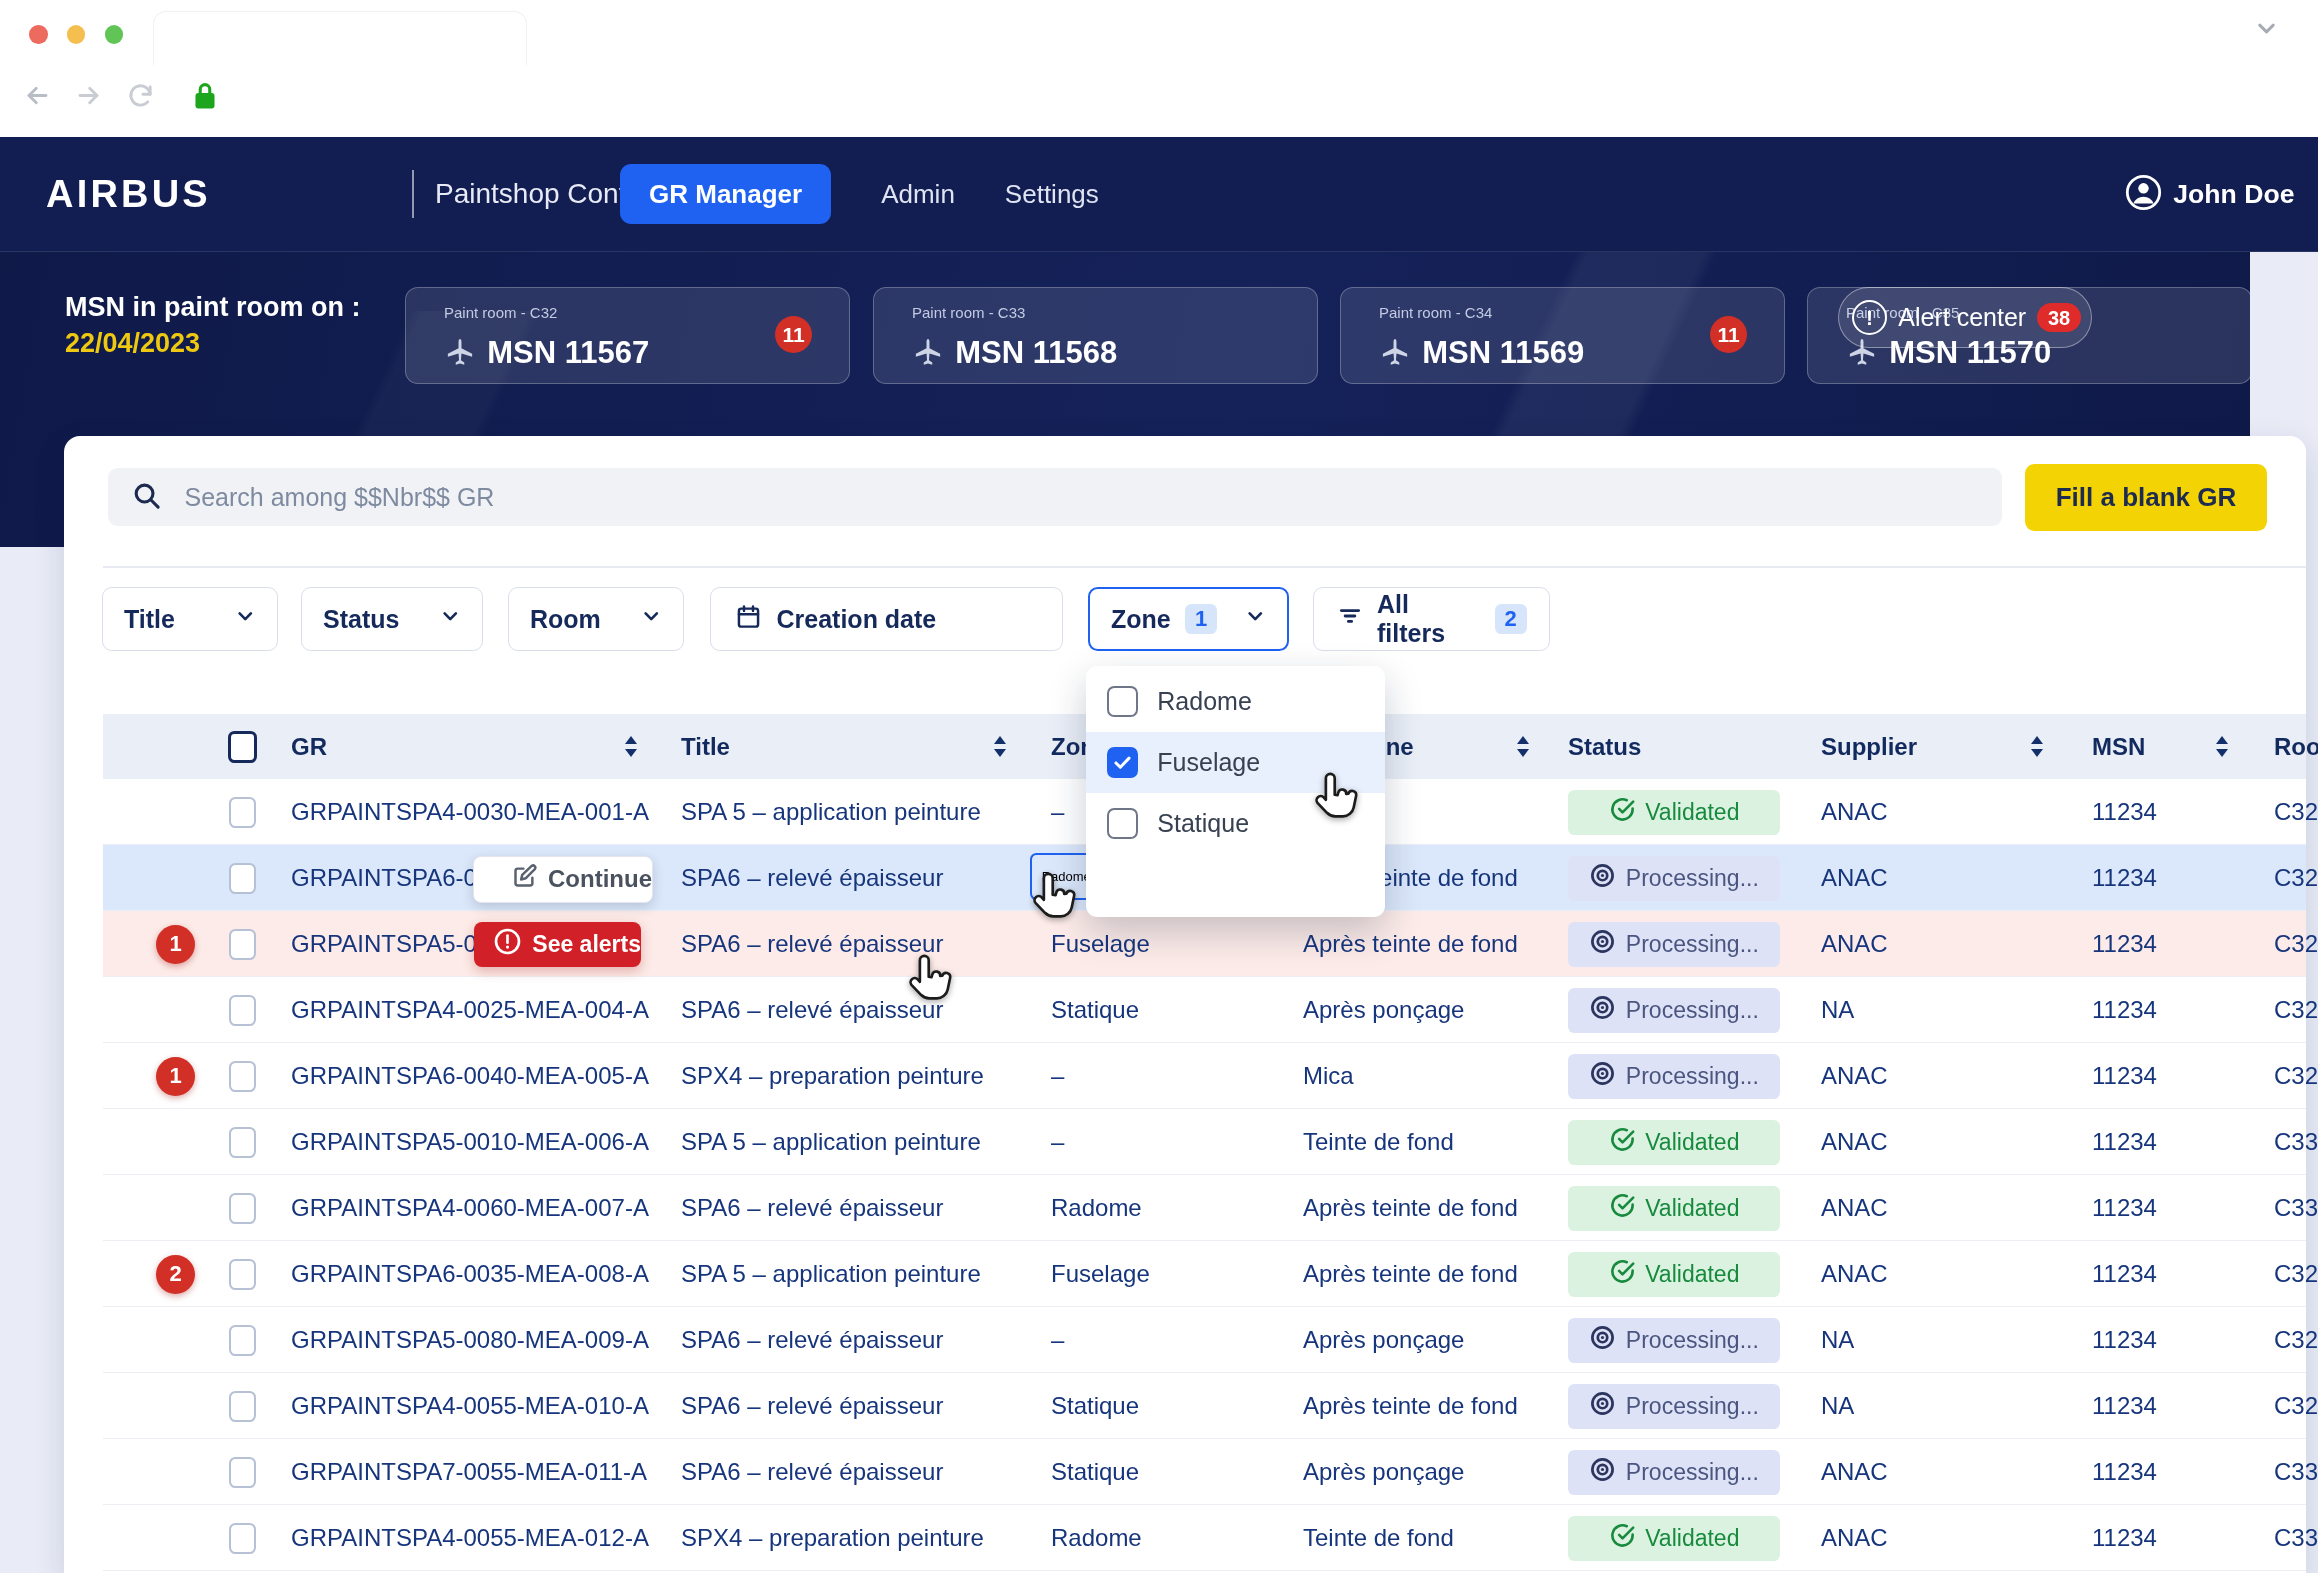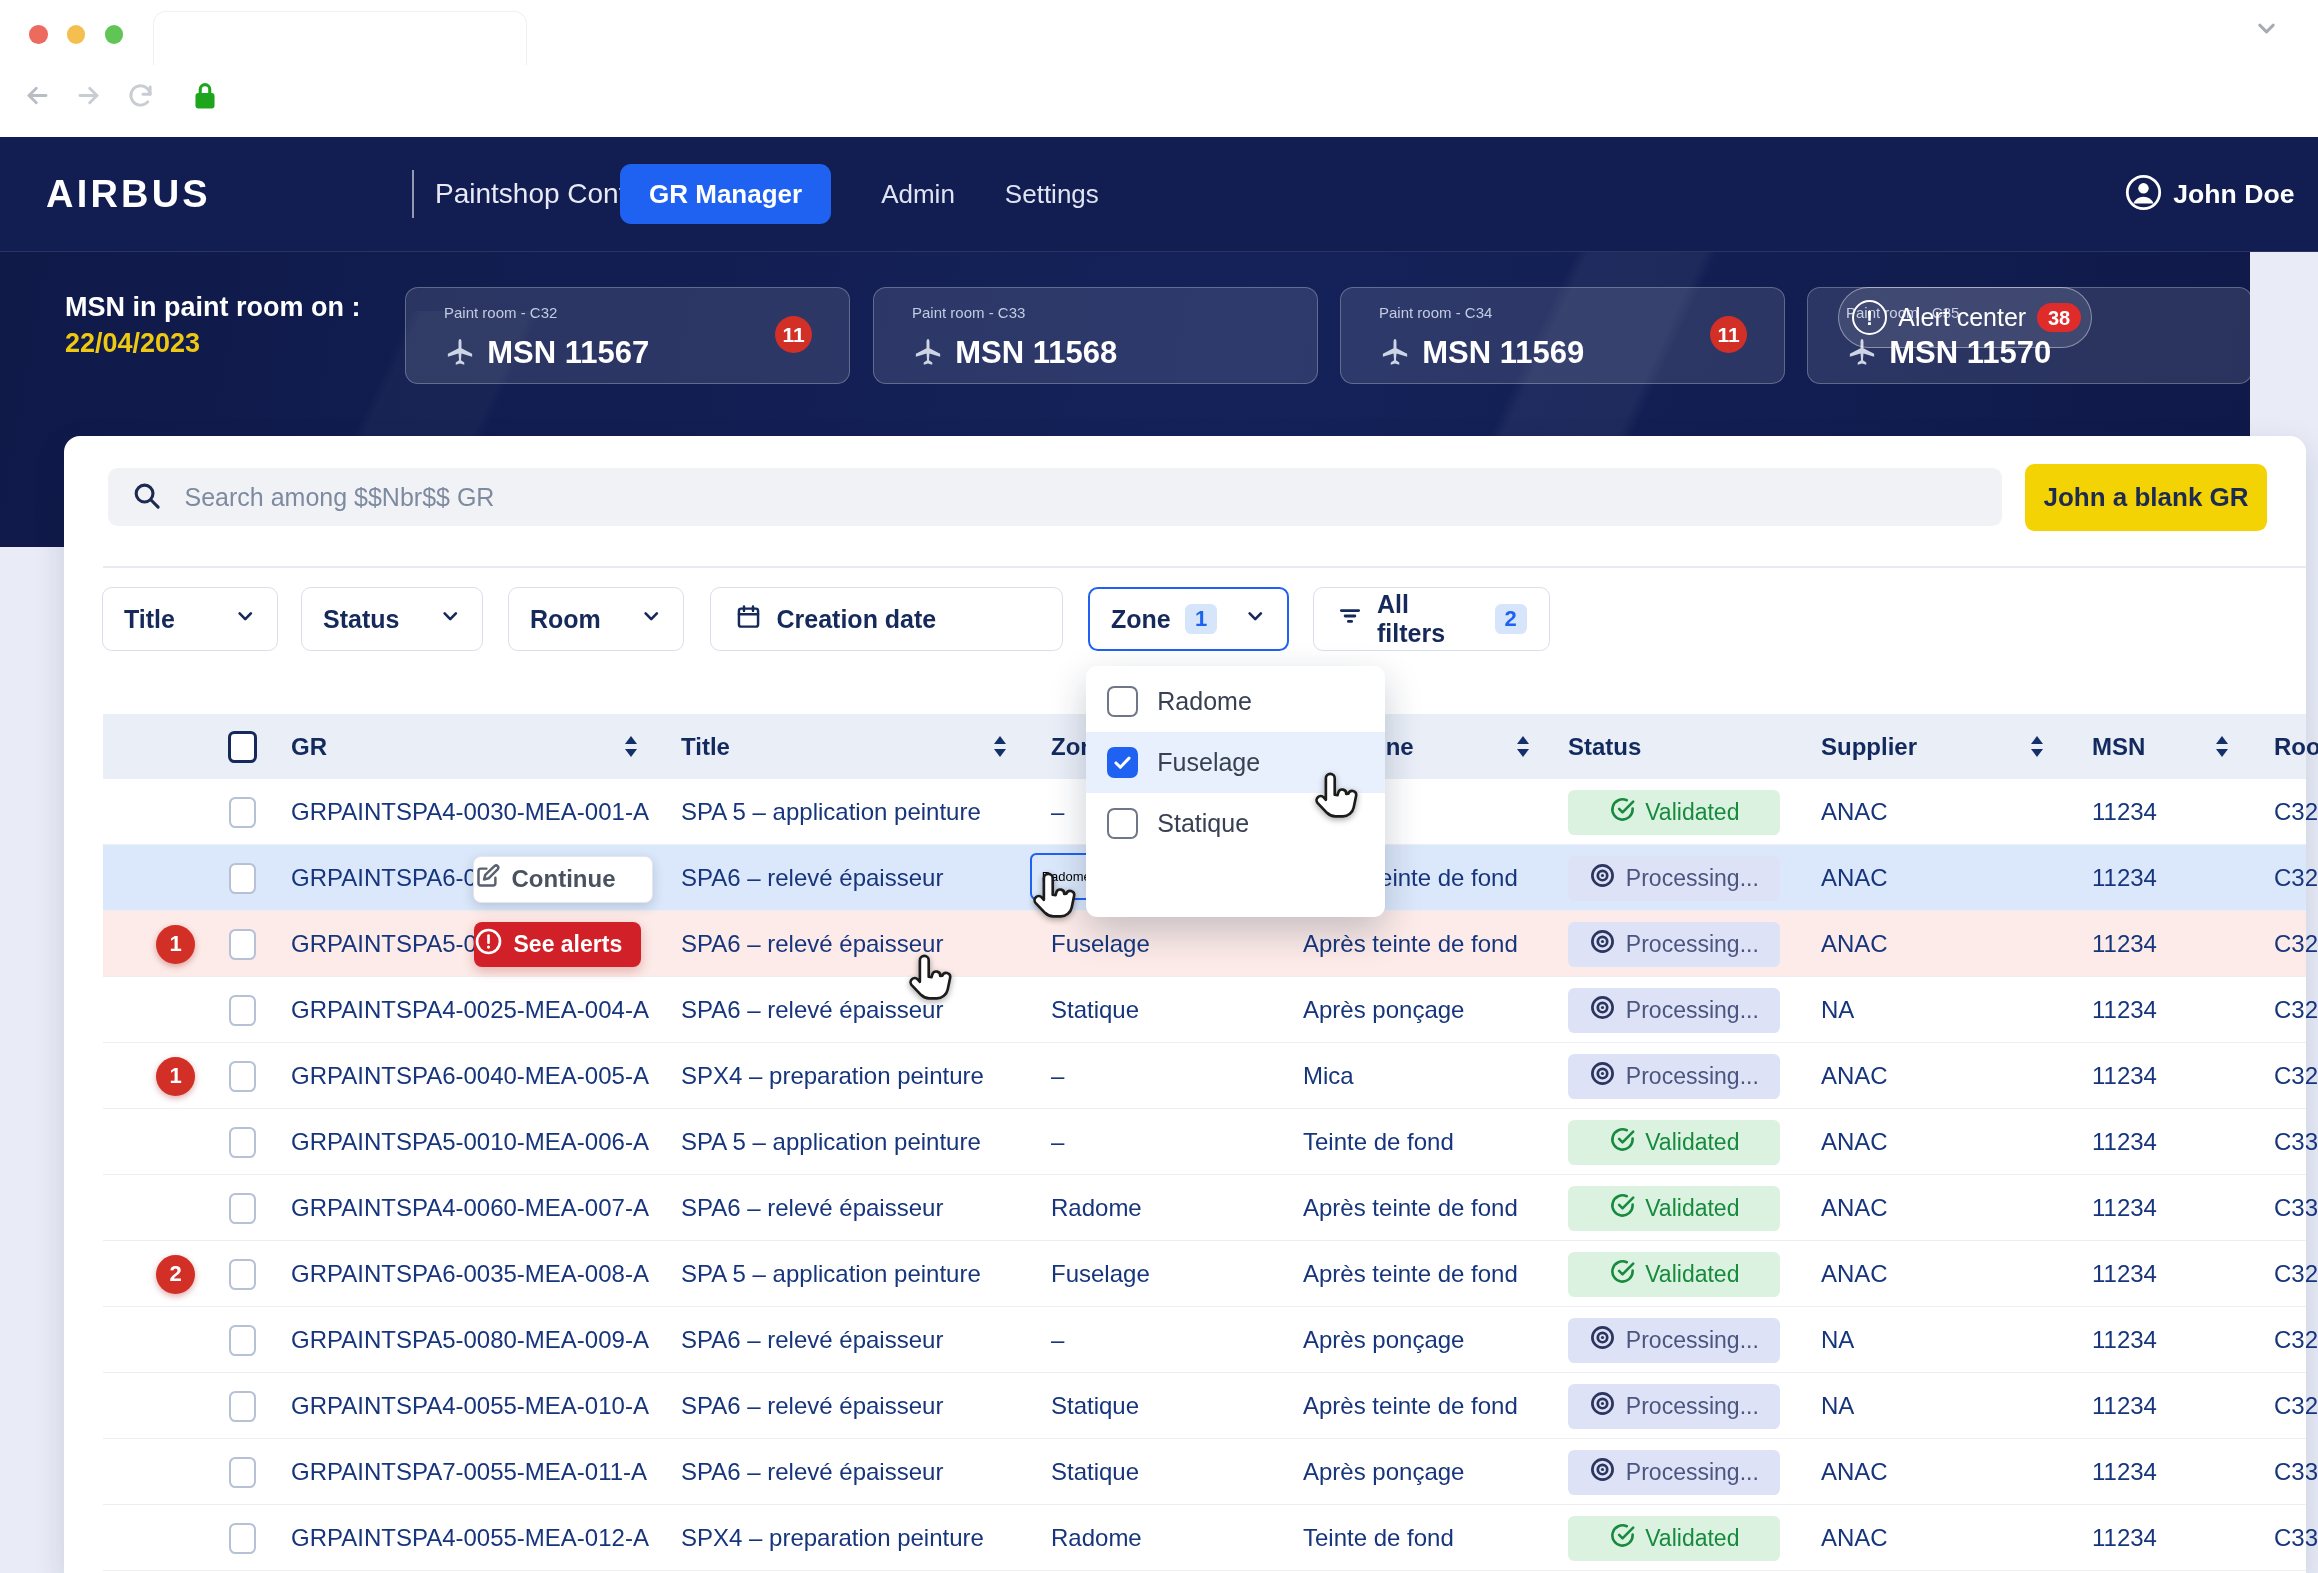--- a/index.html
+++ b/index.html
@@ -90,21 +90,21 @@
   .cell{position:absolute;top:0;height:66px;display:flex;align-items:center;color:#16357c;font-size:24px;white-space:nowrap;}
   .chk{width:27px;height:31px;border:2.4px solid #b7c1d6;border-radius:6.4px;background:#fff;box-sizing:border-box;}
   .chk.dark{width:29px;height:32px;border:3.2px solid #16295b;}
   .alert-num{position:absolute;left:53px;top:13.7px;width:39px;height:39px;border-radius:50%;background:#d22f27;
     color:#fff;font-size:22px;font-weight:700;display:flex;align-items:center;justify-content:center;
     box-shadow:0 2.4px 6.4px rgba(160,20,20,0.35);}
   .status-badge{width:212px;height:45px;border-radius:6.4px;display:flex;align-items:center;justify-content:center;
     gap:9.7px;font-size:23px;font-weight:400;}
   .status-badge.validated{background:#dbf2e1;color:#178a3d;}
   .status-badge.processing{background:#dee2f6;color:#4a5680;}
-  .row-btn{position:absolute;display:flex;align-items:center;justify-content:flex-start;gap:10.5px;border-radius:8px;
+  .row-btn{position:absolute;display:flex;align-items:center;justify-content:flex-end;gap:10.5px;border-radius:8px;
     font-weight:700;z-index:6;}
   .btn-continue{left:370px;top:10.5px;width:178px;height:45px;background:#fff;border:0.8px solid #e3e6ec;
     box-shadow:0 4px 11.3px rgba(30,40,70,0.18);color:#4a5260;font-size:24px;}
   .btn-alerts{left:371px;top:10.5px;width:167px;height:45px;background:#d22028;color:#fff;font-size:23px;
     box-shadow:0 4px 11.3px rgba(160,20,20,0.28);}
   .zone-box{position:absolute;left:927px;top:8px;width:124px;height:47px;border:2.4px solid #1f62f2;
     border-radius:6.4px;box-sizing:border-box;display:flex;align-items:center;padding-left:9.7px;overflow:hidden;z-index:5;}
   
   .dropdown{position:absolute;left:1022px;top:230px;width:299px;height:251px;background:#fff;border-radius:11.3px;
     box-shadow:0 14.5px 37px rgba(20,30,60,0.22);z-index:20;padding-top:4.8px;box-sizing:border-box;}
@@ -233,21 +233,21 @@
 <div class="card">
   <div class="searchbar">
     <span>
       <svg width="31" height="31" viewBox="0 0 24 24" fill="none" stroke="#1d2b50" stroke-width="2.4" stroke-linecap="round">
           <circle cx="10.5" cy="10.5" r="6.5"></circle>
           <path d="M15.5 15.5L21 21"></path>
         </svg>
     </span>
     <input type="text" placeholder="Search among $$Nbr$$ GR" style="">
   </div>
-  <div class="fill-btn">John a blank GR</div>
+  <div class="fill-btn">Fill a blank GR</div>
   <div class="toolbar-divider"></div>
 
   <div class="fbtn" style="left:38px;width:176px;padding:0 21px;">
     <span>Title</span>
     <span class="chev">
       <svg width="22.5" height="22.5" viewBox="0 0 24 24" fill="none" stroke="#16295b" stroke-width="2.8" stroke-linecap="round" stroke-linejoin="round">
           <path d="M6 9l6 6 6-6"></path>
         </svg>
     </span>
   </div>

